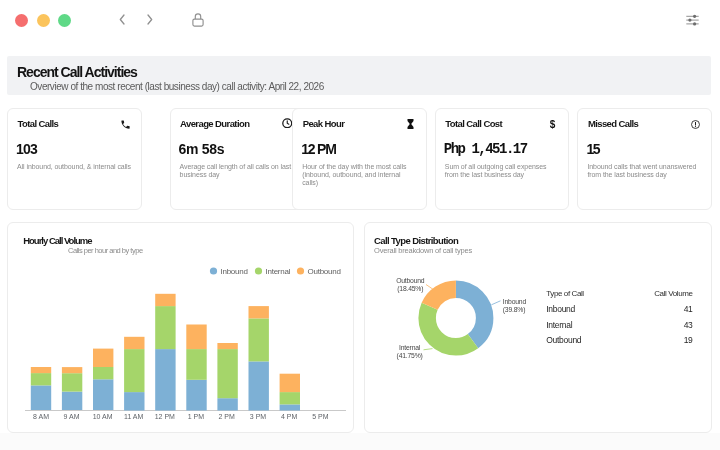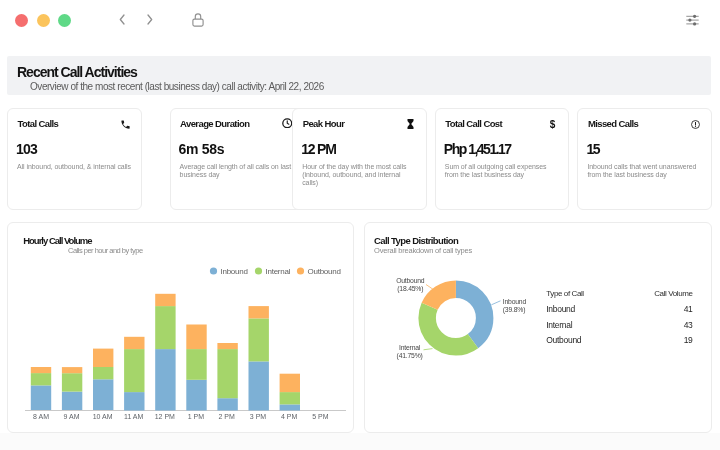--- a/index.html
+++ b/index.html
@@ -69,21 +69,21 @@
   <div class="ct">Peak Hour</div>
   <svg class="abs" style="right:12px;top:10.2px;" width="7" height="10" viewBox="0 0 14 20">
       <path fill="#111" d="M1 0 h12 v4 l-4.6 6 L13 16 v4 H1 v-4 l4.6-6 L1 4 z"></path>
     </svg>
   <div class="cv" style="letter-spacing:-1.2px;">12 PM</div>
   <div class="cd">Hour of the day with the most calls<br>(inbound, outbound, and internal<br>calls)</div>
 </div>
 <div class="card" style="left:434.8px;padding-left:38px;">
   <div class="ct">Total Call Cost</div>
   <div class="abs" style="right:13px;top:11px;font-size:10px;font-weight:bold;color:#111;line-height:1;">$</div>
-  <div class="cv" style="letter-spacing:-1.5px;">Php 1,451.17</div>
+  <div class="cv" style="letter-spacing:-1.5px;font-family:Liberation Mono, monospace;">Php 1,451.17</div>
   <div class="cd">Sum of all outgoing call expenses<br>from the last business day</div>
 </div>
 <div class="card" style="left:577.4px;padding-left:38px;">
   <div class="ct">Missed Calls</div>
   <svg class="abs" style="right:11px;top:11px;" width="9" height="9" viewBox="0 0 24 24">
       <circle cx="12" cy="12" r="10.6" fill="none" stroke="#1a1a1a" stroke-width="2.2"></circle>
       <line x1="12" y1="6.3" x2="12" y2="13.6" stroke="#1a1a1a" stroke-width="2.6" stroke-linecap="round"></line>
       <circle cx="12" cy="17.5" r="1.6" fill="#1a1a1a"></circle>
     </svg>
   <div class="cv" style="letter-spacing:-1.5px;">15</div>

